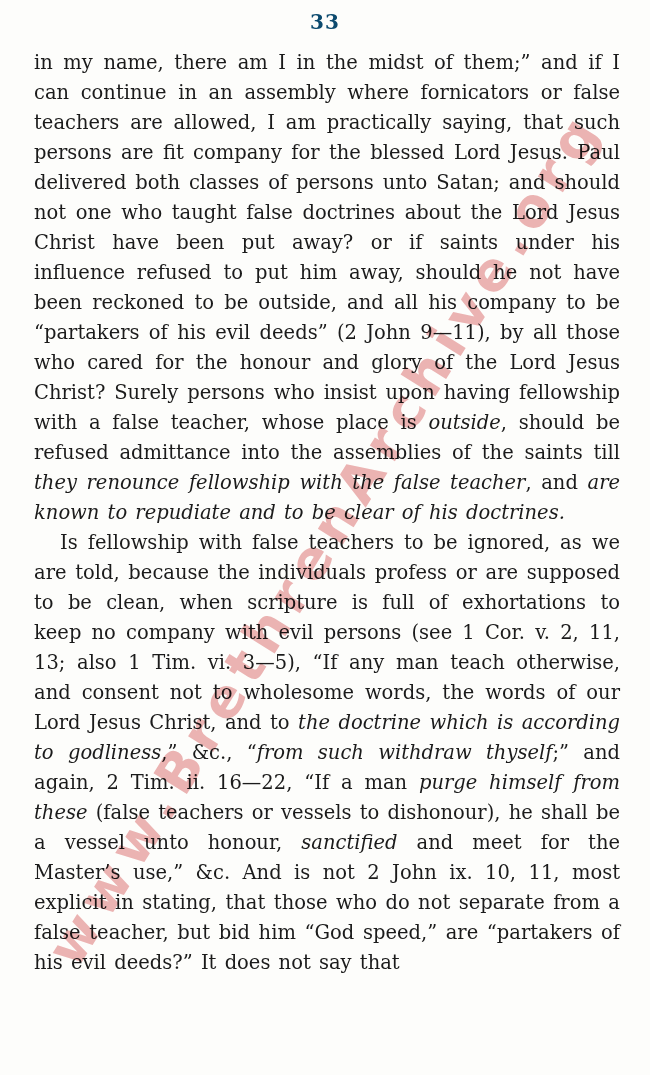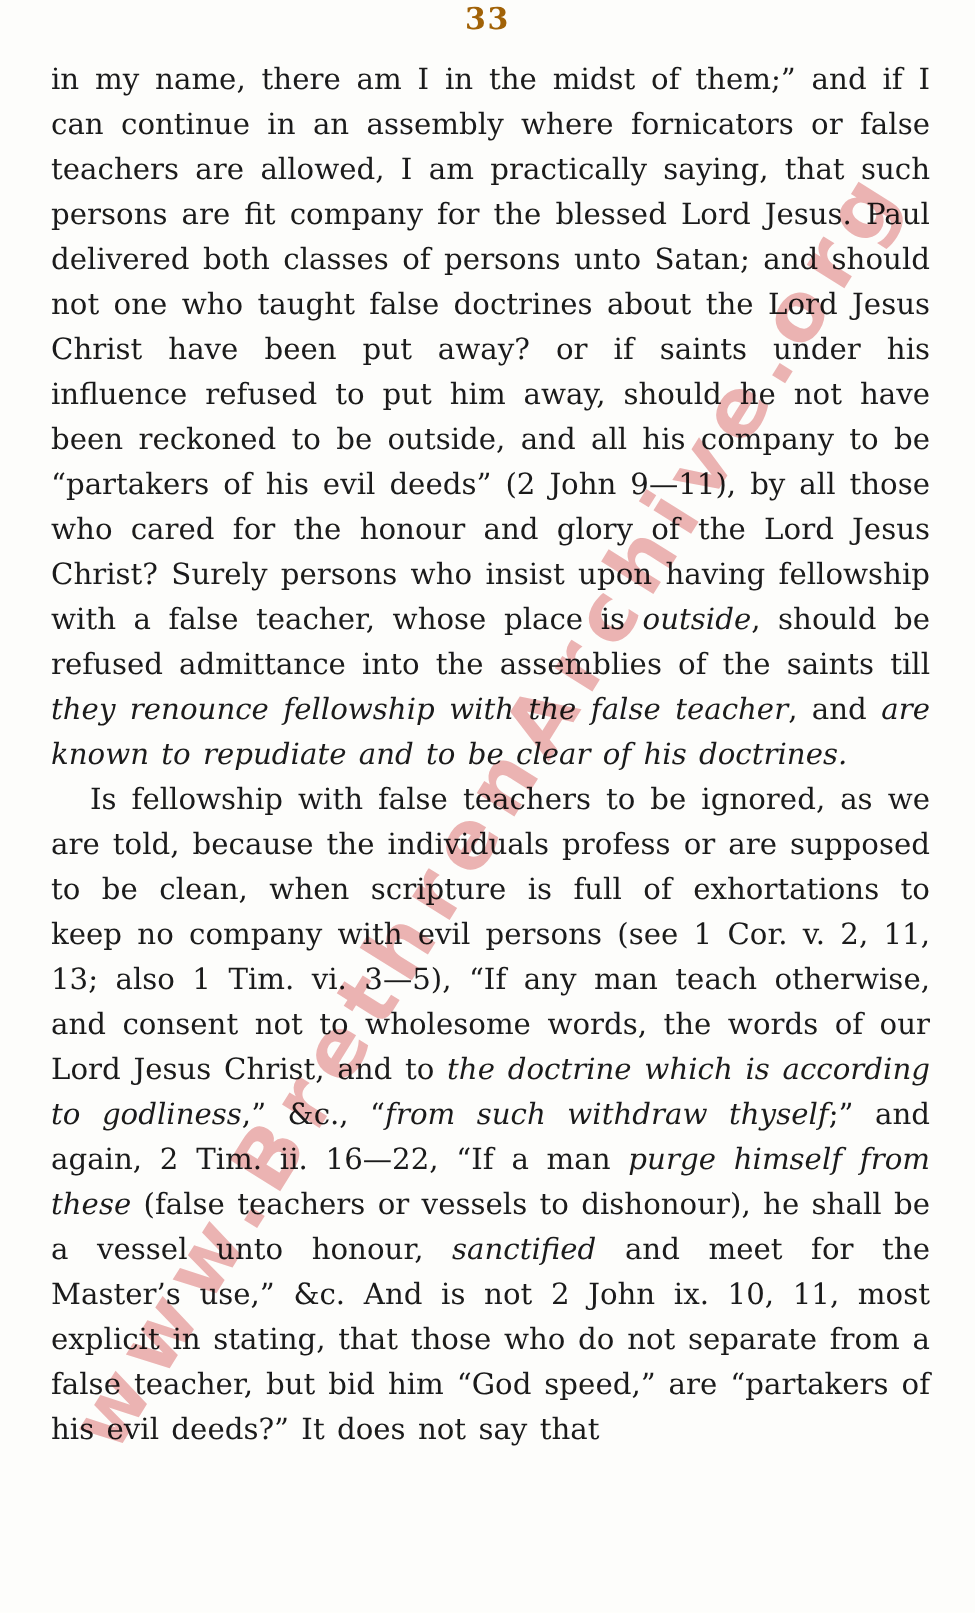--- a/index.html
+++ b/index.html
@@ -19,21 +19,22 @@
     height: 1075px;
     background: #fdfdfb;
   }
   .page-number {
     position: relative;
     z-index: 1;
     text-align: center;
     font-family: "DejaVu Serif", "Liberation Serif", serif;
     font-size: 20px;
     font-weight: bold;
-    color: #a16207;
+    color: #0c4a6e;
+    padding-top: 10px;
     letter-spacing: 1px;
   }
   .text-block {
     position: relative;
     z-index: 1;
     margin: 14px 30px 0 34px;
     font-family: "DejaVu Serif", "Liberation Serif", serif;
     font-size: 19.5px;
     line-height: 30px;
     color: #1b1b1b;

